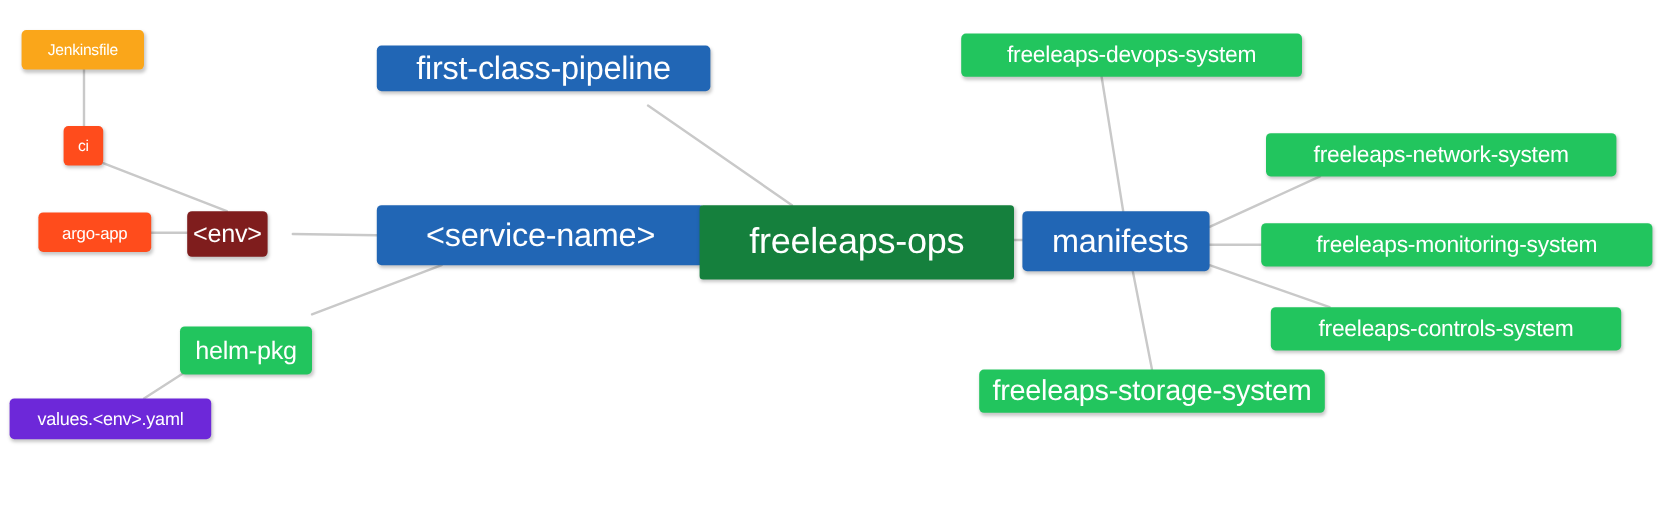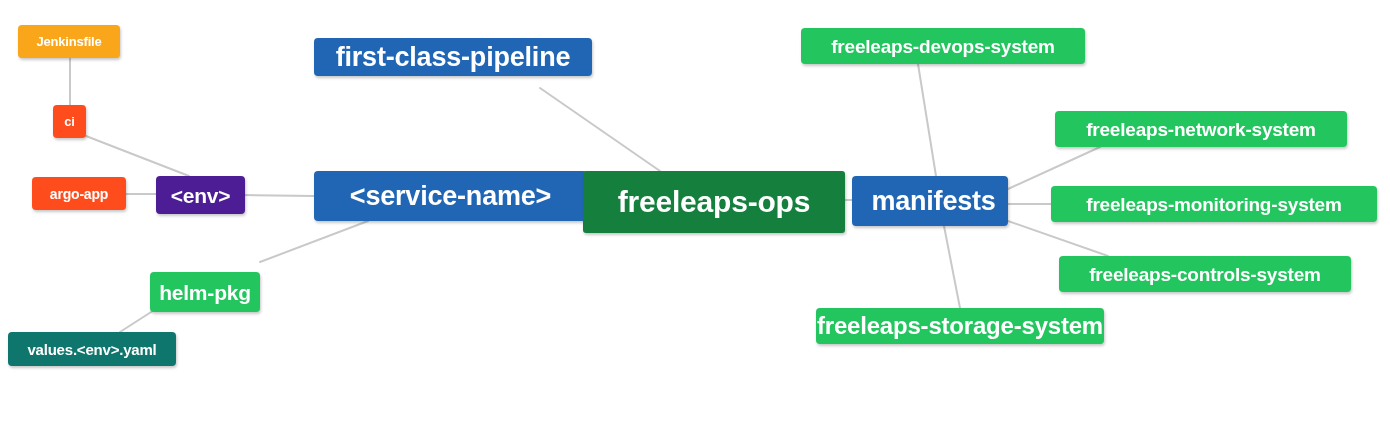--- a/index.html
+++ b/index.html
@@ -41,44 +41,44 @@
     padding: 0 12px;
     letter-spacing: -0.2px;
   }
   .node.root {
     border-radius: 3px;
   }
 </style>
 </head>
 <body>
 
-<div id="canvas" style="background: rgb(255, 255, 255); font-weight: bold;">
+<div id="canvas" style="background: rgb(255, 255, 255);">
   <svg id="edges" viewBox="0 0 1390 421" preserveAspectRatio="none">
       <line x1="70" y1="58" x2="70" y2="105" stroke="#c9c9c9" stroke-width="2" stroke-linecap="round"></line>
       <line x1="86" y1="136" x2="189" y2="176" stroke="#c9c9c9" stroke-width="2" stroke-linecap="round"></line>
       <line x1="124" y1="194" x2="156" y2="194" stroke="#c9c9c9" stroke-width="2" stroke-linecap="round"></line>
       <line x1="244" y1="195" x2="314" y2="196" stroke="#c9c9c9" stroke-width="2" stroke-linecap="round"></line>
       <line x1="368" y1="221" x2="260" y2="262" stroke="#c9c9c9" stroke-width="2" stroke-linecap="round"></line>
       <line x1="176" y1="296" x2="120" y2="332" stroke="#c9c9c9" stroke-width="2" stroke-linecap="round"></line>
       <line x1="579" y1="196" x2="583" y2="200" stroke="#c9c9c9" stroke-width="2" stroke-linecap="round"></line>
       <line x1="540" y1="88" x2="660" y2="171" stroke="#c9c9c9" stroke-width="2" stroke-linecap="round"></line>
       <line x1="845" y1="200" x2="852" y2="200" stroke="#c9c9c9" stroke-width="2" stroke-linecap="round"></line>
       <line x1="936" y1="176" x2="918" y2="64" stroke="#c9c9c9" stroke-width="2" stroke-linecap="round"></line>
       <line x1="1008" y1="189" x2="1100" y2="147" stroke="#c9c9c9" stroke-width="2" stroke-linecap="round"></line>
       <line x1="1008" y1="204" x2="1051" y2="204" stroke="#c9c9c9" stroke-width="2" stroke-linecap="round"></line>
       <line x1="1008" y1="221" x2="1108" y2="256" stroke="#c9c9c9" stroke-width="2" stroke-linecap="round"></line>
       <line x1="944" y1="226" x2="960" y2="308" stroke="#c9c9c9" stroke-width="2" stroke-linecap="round"></line>
     </svg>
   <div id="node-layer">
       <div class="node" style="left: 18px; top: 25px; width: 102px; height: 33px; background: rgb(250, 166, 26); font-size: 13px; color: rgb(255, 255, 255);">Jenkinsfile</div>
       <div class="node" style="left: 53px; top: 105px; width: 33px; height: 33px; background: rgb(255, 76, 28); font-size: 13px; color: rgb(255, 255, 255);">ci</div>
       <div class="node" style="left: 32px; top: 177px; width: 94px; height: 33px; background: rgb(255, 76, 28); font-size: 14px; color: rgb(255, 255, 255);">argo-app</div>
-      <div class="node" style="left: 156px; top: 176px; width: 89px; height: 38px; background: #4c1d95; font-size: 21px; color: rgb(255, 255, 255);">&lt;env&gt;</div>
+      <div class="node" style="left: 156px; top: 176px; width: 67px; height: 38px; background: #7f1d1d; font-size: 21px; color: rgb(255, 255, 255);">&lt;env&gt;</div>
       <div class="node" style="left: 150px; top: 256px; width: 110px; height: 40px; background: rgb(34, 197, 94); font-size: 21px; color: rgb(255, 255, 255); margin-top: 16px;">helm-pkg</div>
-      <div class="node" style="left: 8px; top: 332px; width: 168px; height: 34px; background: #0f766e; font-size: 15px; color: rgb(255, 255, 255);">values.&lt;env&gt;.yaml</div>
+      <div class="node" style="left: 8px; top: 332px; width: 168px; height: 34px; background: #6d28d9; font-size: 15px; color: rgb(255, 255, 255);">values.&lt;env&gt;.yaml</div>
       <div class="node" style="left: 314px; top: 38px; width: 278px; height: 38px; background: rgb(33, 102, 181); font-size: 27px; color: rgb(255, 255, 255);">first-class-pipeline</div>
       <div class="node" style="left: 314px; top: 171px; width: 273px; height: 50px; background: rgb(33, 102, 181); font-size: 27px; color: rgb(255, 255, 255);">&lt;service-name&gt;</div>
       <div class="node root" style="left: 583px; top: 171px; width: 262px; height: 62px; background: #15803d; font-size: 30px; color: rgb(255, 255, 255);">freeleaps-ops</div>
       <div class="node" style="left: 852px; top: 176px; width: 156px; height: 50px; background: rgb(33, 102, 181); font-size: 27px; color: rgb(255, 255, 255); padding-left: 19px;">manifests</div>
       <div class="node" style="left: 801px; top: 28px; width: 284px; height: 36px; background: rgb(34, 197, 94); font-size: 19px; color: rgb(255, 255, 255);">freeleaps-devops-system</div>
       <div class="node" style="left: 1055px; top: 111px; width: 292px; height: 36px; background: rgb(34, 197, 94); font-size: 19px; color: rgb(255, 255, 255); text-align: right;">freeleaps-network-system</div>
       <div class="node" style="left: 1051px; top: 186px; width: 326px; height: 36px; background: rgb(34, 197, 94); font-size: 19px; color: rgb(255, 255, 255);">freeleaps-monitoring-system</div>
       <div class="node" style="left: 1059px; top: 256px; width: 292px; height: 36px; background: rgb(34, 197, 94); font-size: 19px; color: rgb(255, 255, 255);">freeleaps-controls-system</div>
       <div class="node" style="left: 816px; top: 308px; width: 288px; height: 36px; background: rgb(34, 197, 94); font-size: 24px; color: rgb(255, 255, 255);">freeleaps-storage-system</div>
     </div>

